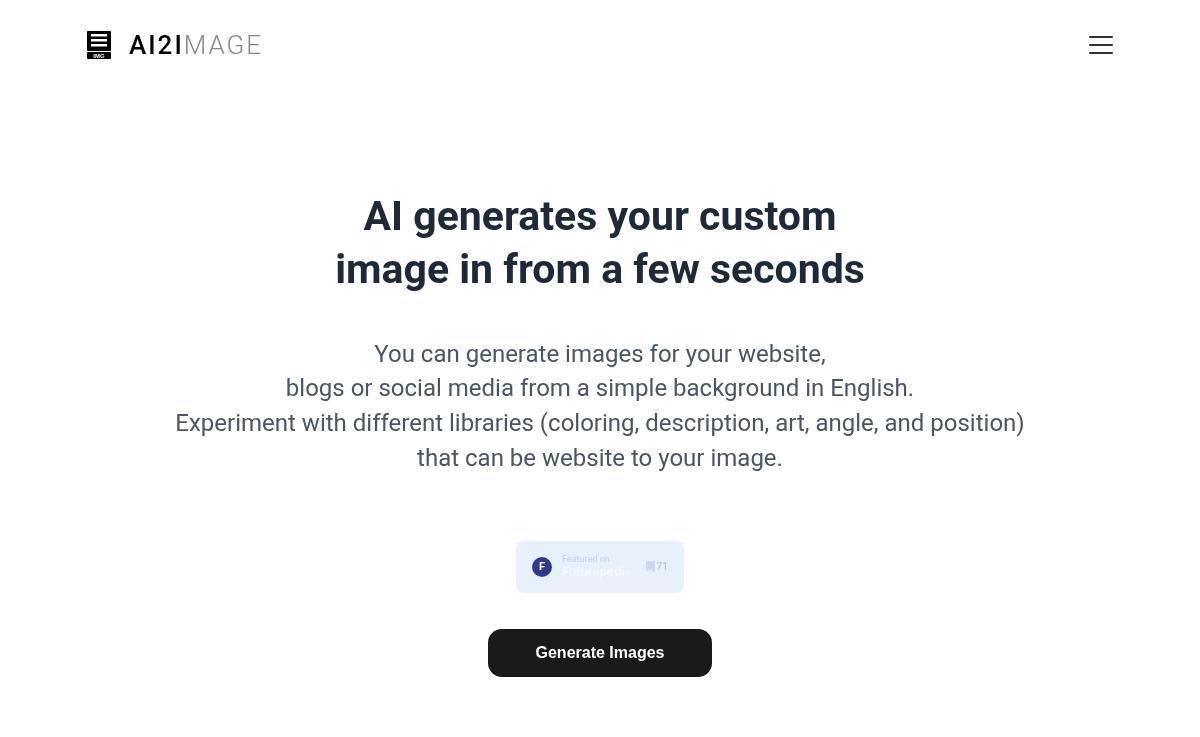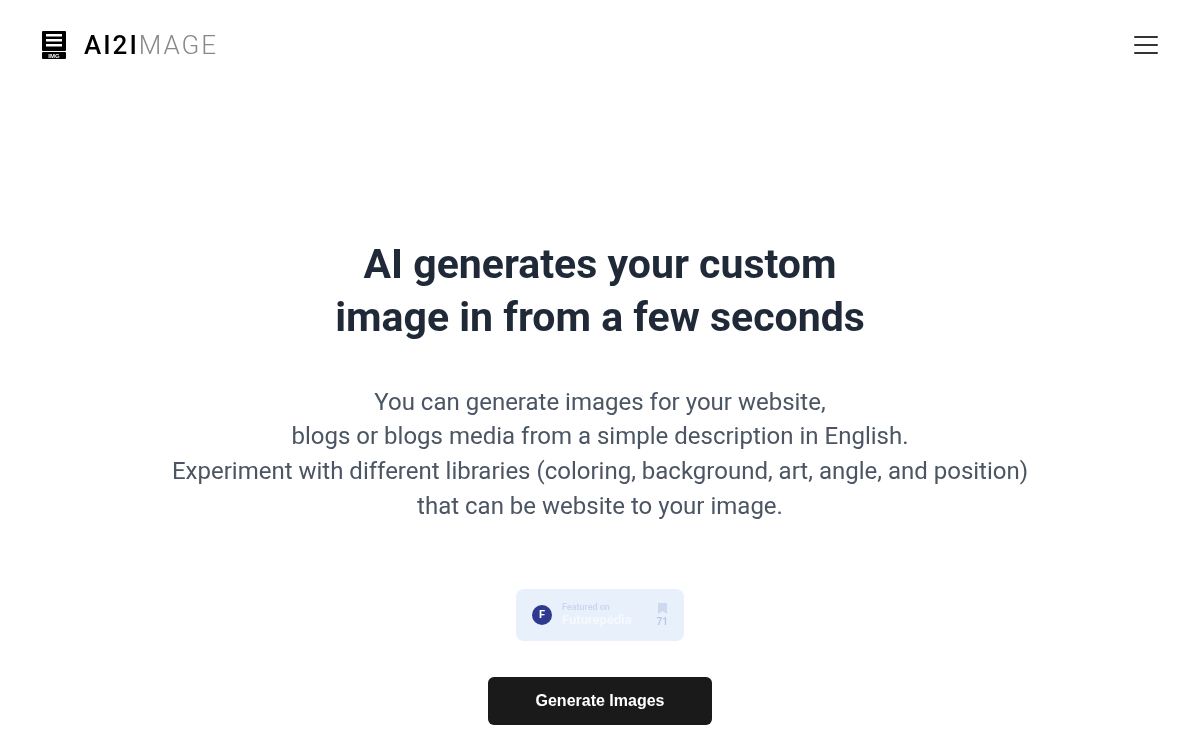--- a/index.html
+++ b/index.html
@@ -11,21 +11,21 @@
       font-family: -apple-system, BlinkMacSystemFont, 'Segoe UI', Roboto, Helvetica, Arial, sans-serif;
       background: #ffffff;
       width: 1200px;
       height: 737px;
       overflow: hidden;
     }
     .header {
       display: flex;
       justify-content: space-between;
       align-items: center;
-      padding: 30px 42px;
+      padding: 30px 87px;
     }
     .logo-area {
       display: flex;
       align-items: center;
       gap: 18px;
     }
     .logo-icon {
       width: 24px;
       height: 28px;
       position: relative;
@@ -61,21 +61,20 @@
     .hero {
       text-align: center;
       padding-top: 100px;
     }
     .hero-title {
       font-size: 41px;
       font-weight: 700;
       color: #1f2937;
       line-height: 1.3;
       margin-bottom: 40px;
-      margin-top: 48px;
     }
     .hero-subtitle {
       font-size: 24px;
       color: #4b5563;
       line-height: 1.45;
       font-weight: 400;
     }
     .badge-container {
       margin-top: 65px;
       display: flex;
@@ -118,21 +117,21 @@
       text-align: right;
     }
     .badge-brand {
       font-size: 13px;
       color: #ffffff;
       font-weight: 700;
       opacity: 0.6;
     }
     .badge-right {
       display: flex;
-      flex-direction: column;
+      flex-direction: row;
       align-items: center;
       gap: 2px;
     }
     .badge-bookmark {
       width: 9px;
       height: 11px;
     }
     .badge-count {
       font-size: 10px;
       color: #b8c7e5;
@@ -140,21 +139,21 @@
     }
     .cta-container {
       margin-top: 36px;
       display: flex;
       justify-content: center;
     }
     .cta-button {
       background: #1a1a1a;
       color: #fff;
       border: none;
-      border-radius: 6px;
+      border-radius: 14px;
       padding: 15px 48px;
       font-size: 16px;
       font-weight: 600;
       cursor: pointer;
     }
   </style>
 </head>
 <body>
 
 <div class="header">
@@ -180,22 +179,22 @@
   </div>
 </div>
 
 <div class="hero">
   <h1 class="hero-title">
     <span>AI generates your custom</span><br>
     <span>image in from a few seconds</span>
   </h1>
   <p class="hero-subtitle">
     <span>You can generate images for your website,</span><br>
-    <span>blogs or blogs media from a simple description in English.</span><br>
-    <span>Experiment with different libraries (coloring, background, art, angle, and position)</span><br>
+    <span>blogs or social media from a simple background in English.</span><br>
+    <span>Experiment with different libraries (coloring, description, art, angle, and position)</span><br>
     <span>that can be website to your image.</span>
   </p>
 
   <div class="badge-container">
     <div class="badge">
       <div class="badge-circle">
         <span>F</span>
       </div>
       <div class="badge-text">
         <span class="badge-top">Featured on</span>

